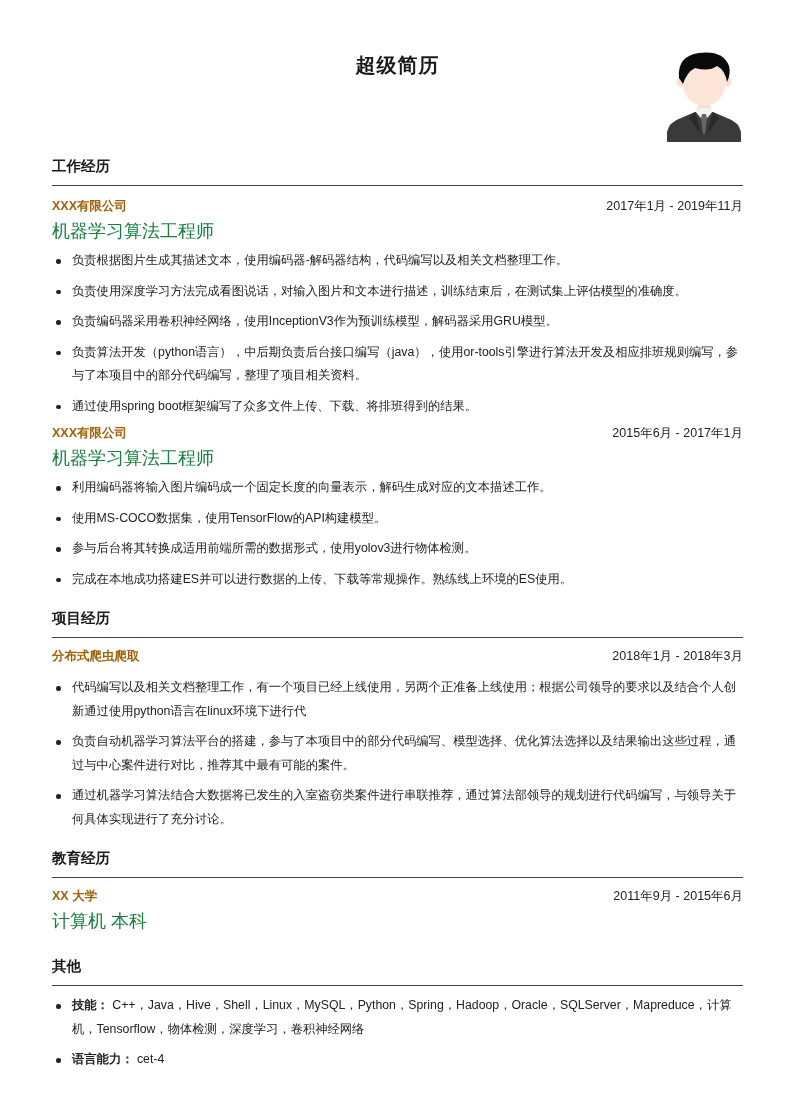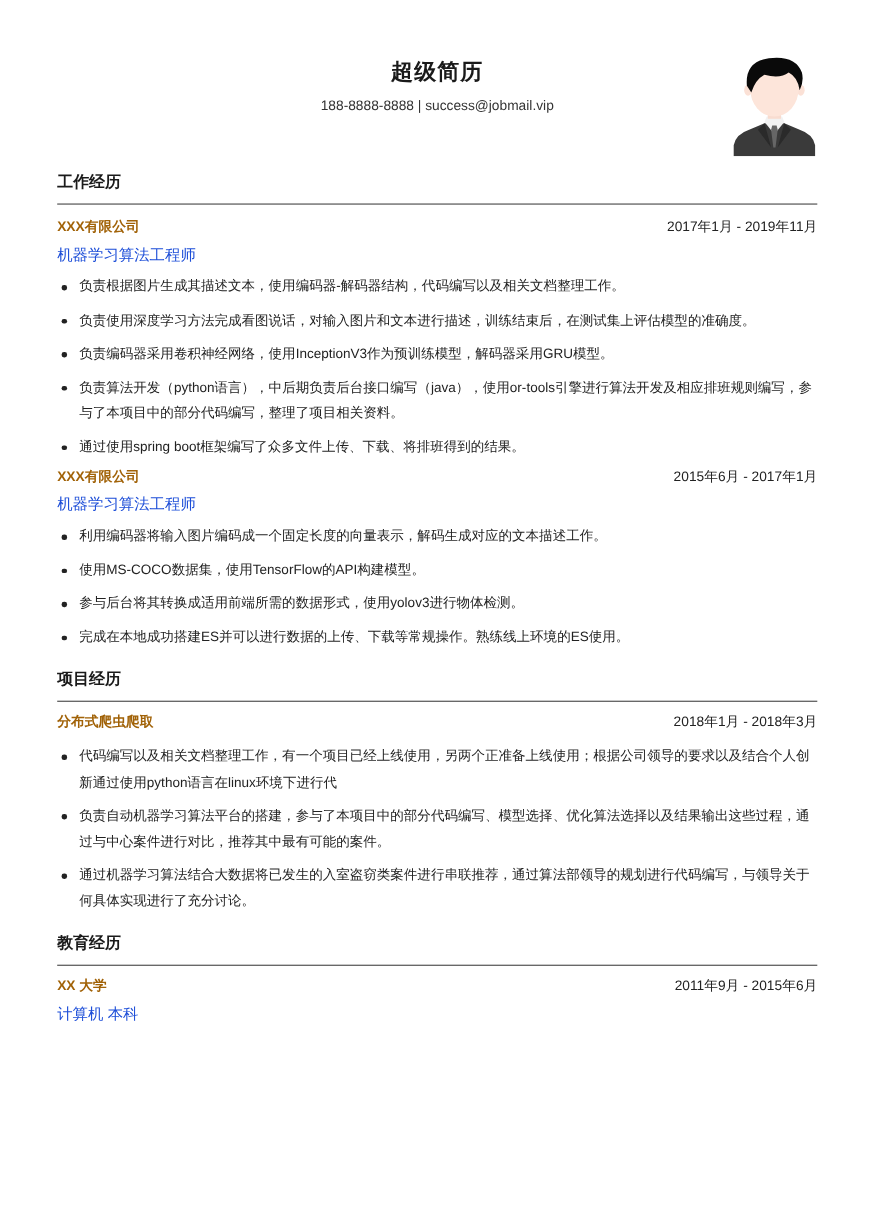--- a/index.html
+++ b/index.html
@@ -23,41 +23,40 @@
   .section { position: relative; }
   .section-title {
     font-size: 14.5px; font-weight: bold; color: #1a1a1a;
     height: 22px; line-height: 22px;
   }
   .section-rule { height: 0; border-top: 1.5px solid #444; margin-top: 8px; }
 
   .entry-head { display: flex; justify-content: space-between; align-items: center; height: 25px; }
   .entry-title { font-size: 12.5px; font-weight: bold; color: #a16207; }
   .entry-date { font-size: 12.5px; color: #222; }
-  .entry-sub { font-size: 14px; color: #1d4ed8; height: 24px; line-height: 24px; }
+  .entry-sub { font-size: 18px; color: #15803d; height: 24px; line-height: 24px; }
 
   ul.bullets { list-style: none; margin: 0; padding: 0; }
   ul.bullets li {
     position: relative; padding-left: 20px; font-size: 12.3px; line-height: 23.5px;
     color: #222; margin-bottom: 7px;
   }
   ul.bullets li::before {
     content: ""; position: absolute; left: 4px; top: 10px; width: 4.5px; height: 4.5px;
     border-radius: 50%; background: #222;
   }
   .b { font-weight: bold; }
 </style>
 </head>
 <body>
 
 <div class="page">
 
   <div class="header">
     <div class="name">超级简历</div>
-    <div class="contact">188-8888-8888 | success@jobmail.vip</div>
     <div class="avatar">
       <svg width="78" height="94" viewBox="0 0 78 94">
 
         <path d="M2 94 L2 84 Q4 74 16 70 L30 64 L48 64 L62 70 Q74 74 76 84 L76 94 Z" fill="#3a3a3a"></path>
 
         <path d="M30 63 L39 74 L48 63 L46 58 L32 58 Z" fill="#f2f2f2"></path>
 
         <path d="M37 66 L41 66 L42 70 L40 86 L38 86 L36 70 Z" fill="#666"></path>
 
         <path d="M30 64 L36 86 L24 70 Z" fill="#2a2a2a"></path>
@@ -130,14 +129,22 @@
     <div class="section-rule"></div>
     <div style="margin-top:6px;">
       <div class="entry-head">
         <span class="entry-title">XX 大学</span>
         <span class="entry-date">2011年9月 - 2015年6月</span>
       </div>
       <div class="entry-sub">计算机 本科</div>
     </div>
   </div>
 
+  <div class="section" style="margin-top:22px;">
+    <div class="section-title">其他</div>
+    <div class="section-rule"></div>
+    <ul class="bullets" style="margin-top:8px;">
+      <li><span class="b">技能：</span> <span>C++，Java，Hive，Shell，Linux，MySQL，Python，Spring，Hadoop，Oracle，SQLServer，Mapreduce，计算机，Tensorflow，物体检测，深度学习，卷积神经网络</span></li>
+      <li><span class="b">语言能力：</span> <span>cet-4</span></li>
+    </ul>
+  </div>
 
 </div>
 
 </body></html>

